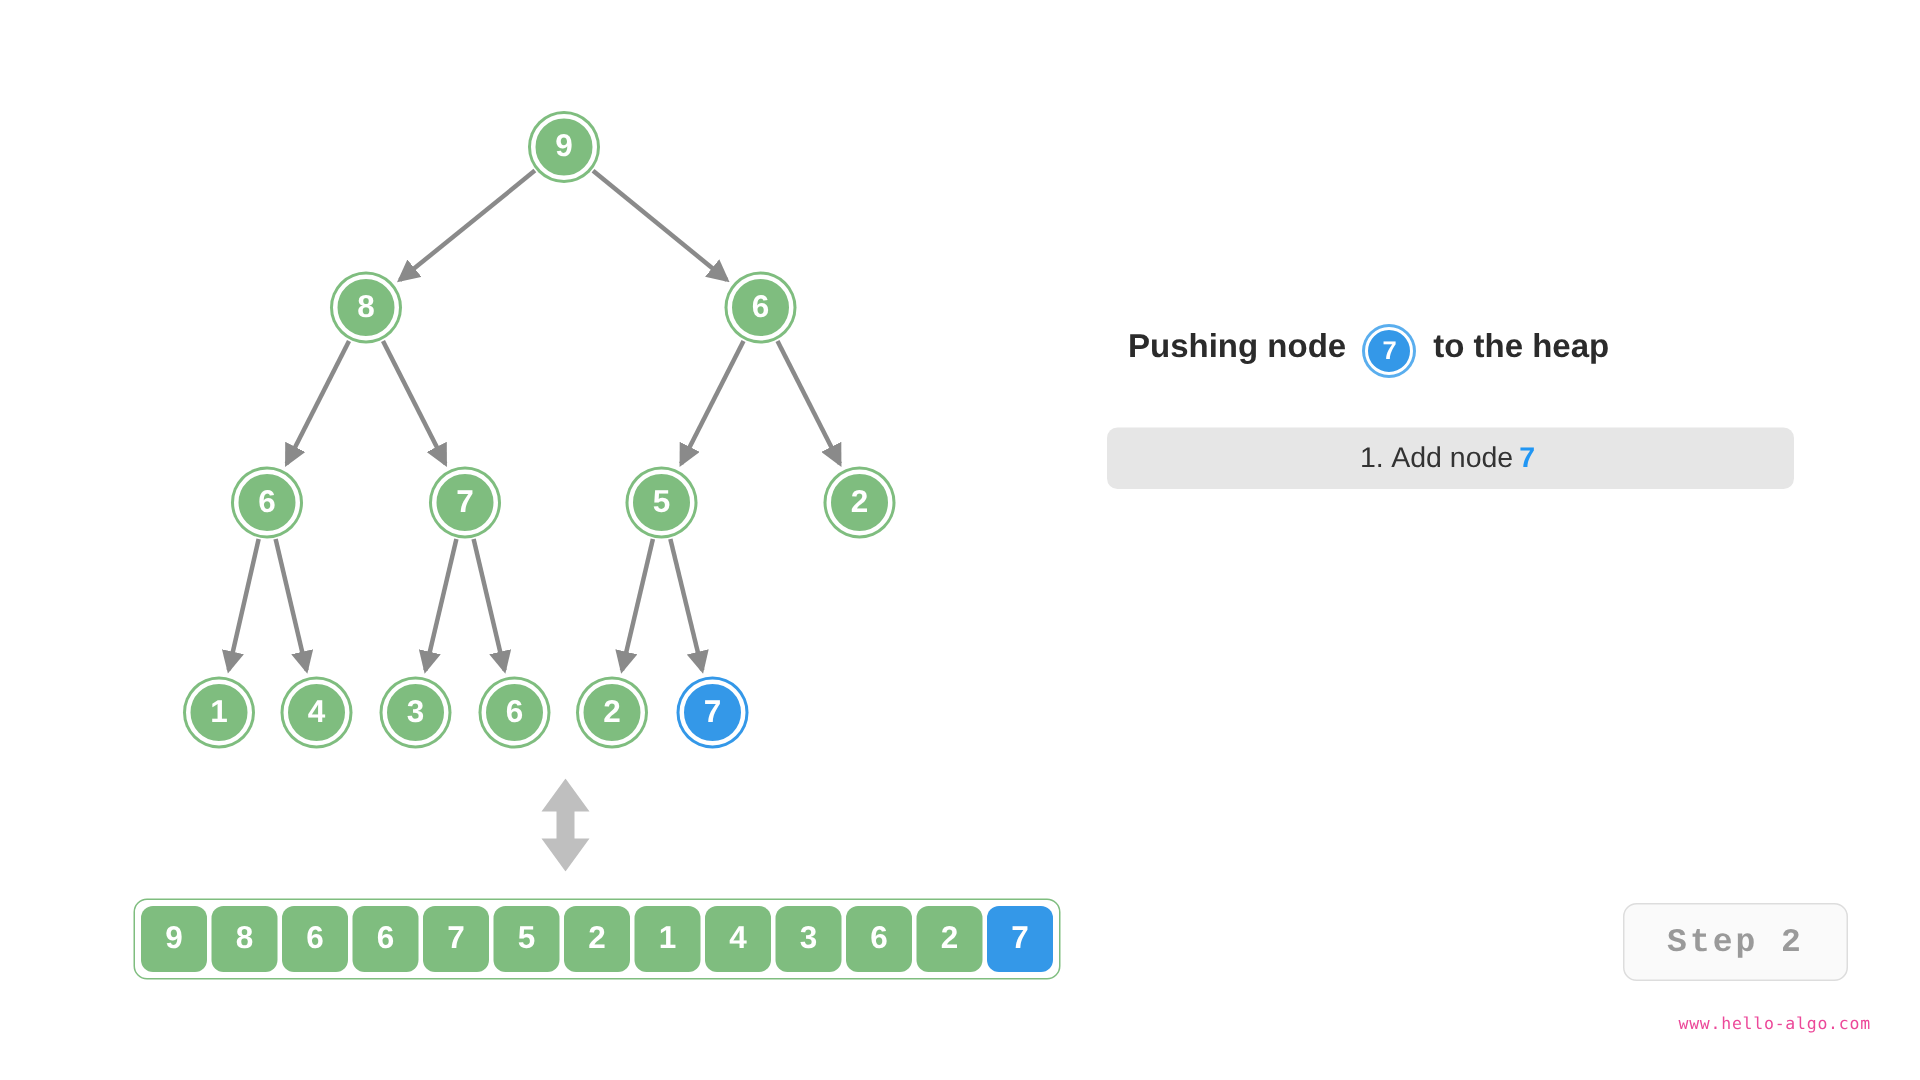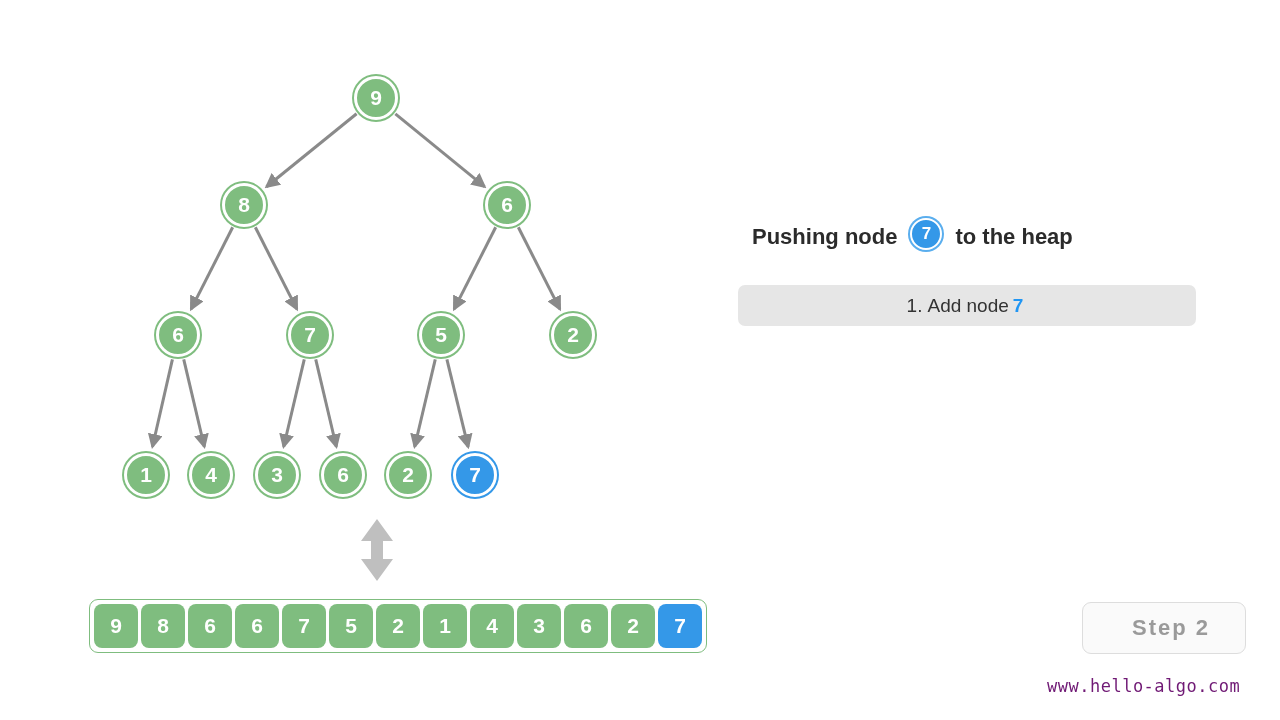--- a/index.html
+++ b/index.html
@@ -35,21 +35,21 @@
     color:#ffffff;font-size:21px;font-weight:600;
     box-sizing:border-box;
   }
   .cell.green{background:#7fbd7f;}
   .cell.blue{background:#3498e8;}
 
   
   #title{
     position:absolute;left:752px;top:218px;
     font-size:22px;font-weight:bold;color:#2b2b2b;
-    display:flex;align-items:flex-end;white-space:nowrap;
+    display:flex;align-items:flex-start;white-space:nowrap;
   }
   #title .txt{display:inline-block;}
   .title-chip{
     display:inline-flex;align-items:center;justify-content:center;
     width:32px;height:32px;border-radius:50%;
     background:#3498e8;border:2px solid #ffffff;box-shadow:0 0 0 2px #5aaeee;
     color:#ffffff;font-size:17px;font-weight:600;margin:0 13px;
     box-sizing:border-box;
   }
   #step-box{
@@ -57,27 +57,27 @@
     background:#e6e6e6;border-radius:7px;
     display:flex;align-items:center;justify-content:center;
     font-size:19px;color:#333333;white-space:nowrap;
   }
   #step-box .hl{color:#2196f3;font-weight:bold;margin:0 4px;}
 
   #step-badge{
     position:absolute;left:1082px;top:602px;width:148px;height:50px;
     border:1px solid #dddddd;border-radius:9px;background:#fafafa;
     display:flex;align-items:center;justify-content:center;
-    font-family:Liberation Sans, sans-serif;
-    font-size:22px;font-weight:bold;color:#9a9a9a;letter-spacing:2px;padding-left:14px;
+    font-family:Liberation Mono, monospace;
+    font-size:22px;font-weight:bold;color:#9a9a9a;letter-spacing:2px;
   }
   #watermark{
-    position:absolute;left:1047px;top:676px;
+    position:absolute;left:1119px;top:676px;
     font-family:"DejaVu Sans Mono", monospace;
-    font-size:17px;color:#701a75;letter-spacing:0.5px;
+    font-size:11px;color:#ec4899;letter-spacing:0.5px;
   }
 </style>
 </head>
 <body>
 
 <div id="stage">
 
   <svg id="tree-svg" viewBox="0 0 720 600">
     <defs>
       <marker id="arrowhead" markerWidth="5" markerHeight="5" refX="4.2" refY="2.5" orient="auto" markerUnits="strokeWidth">

